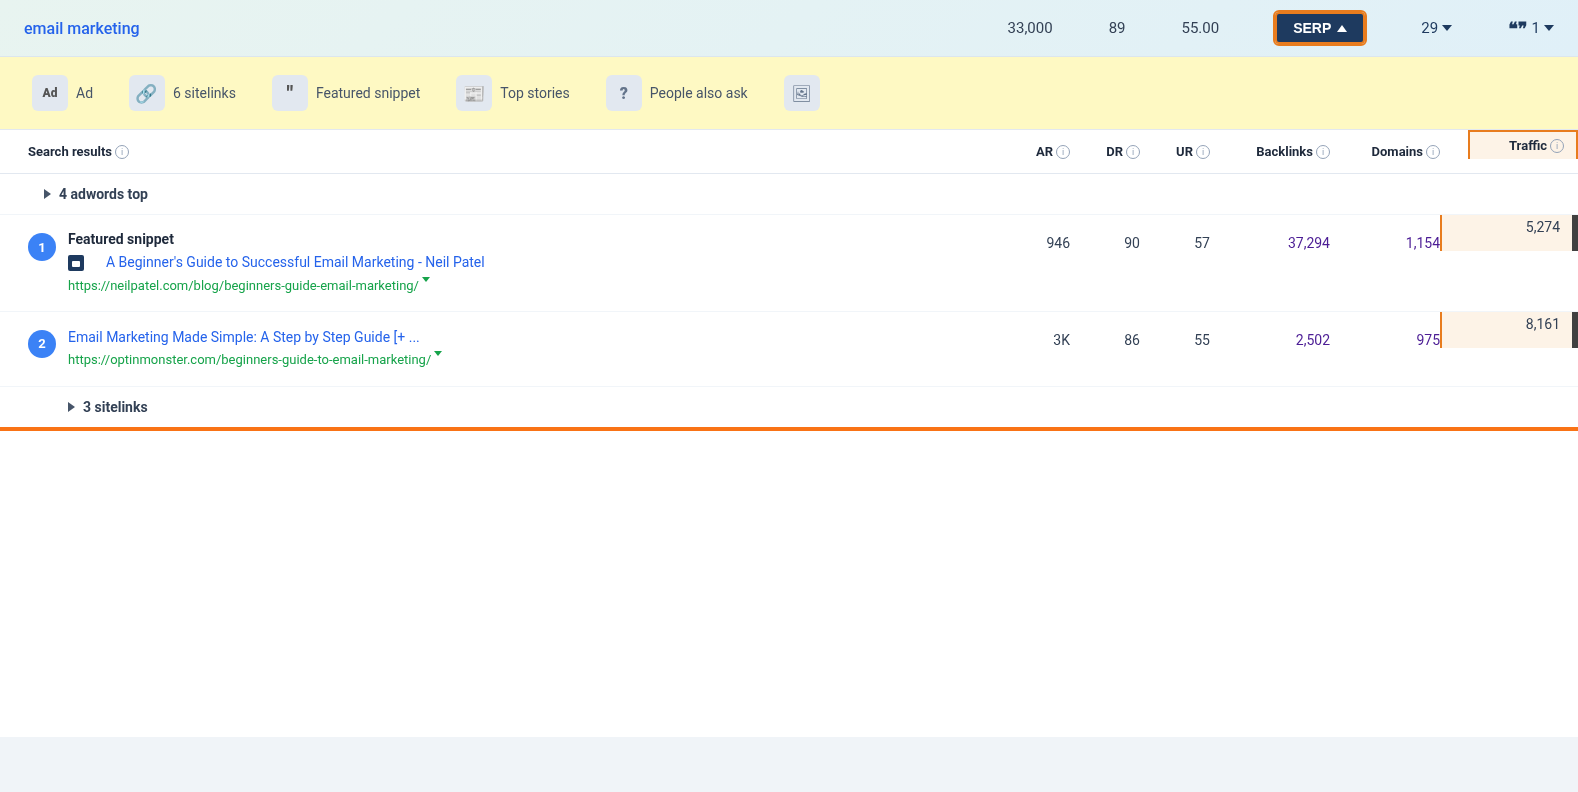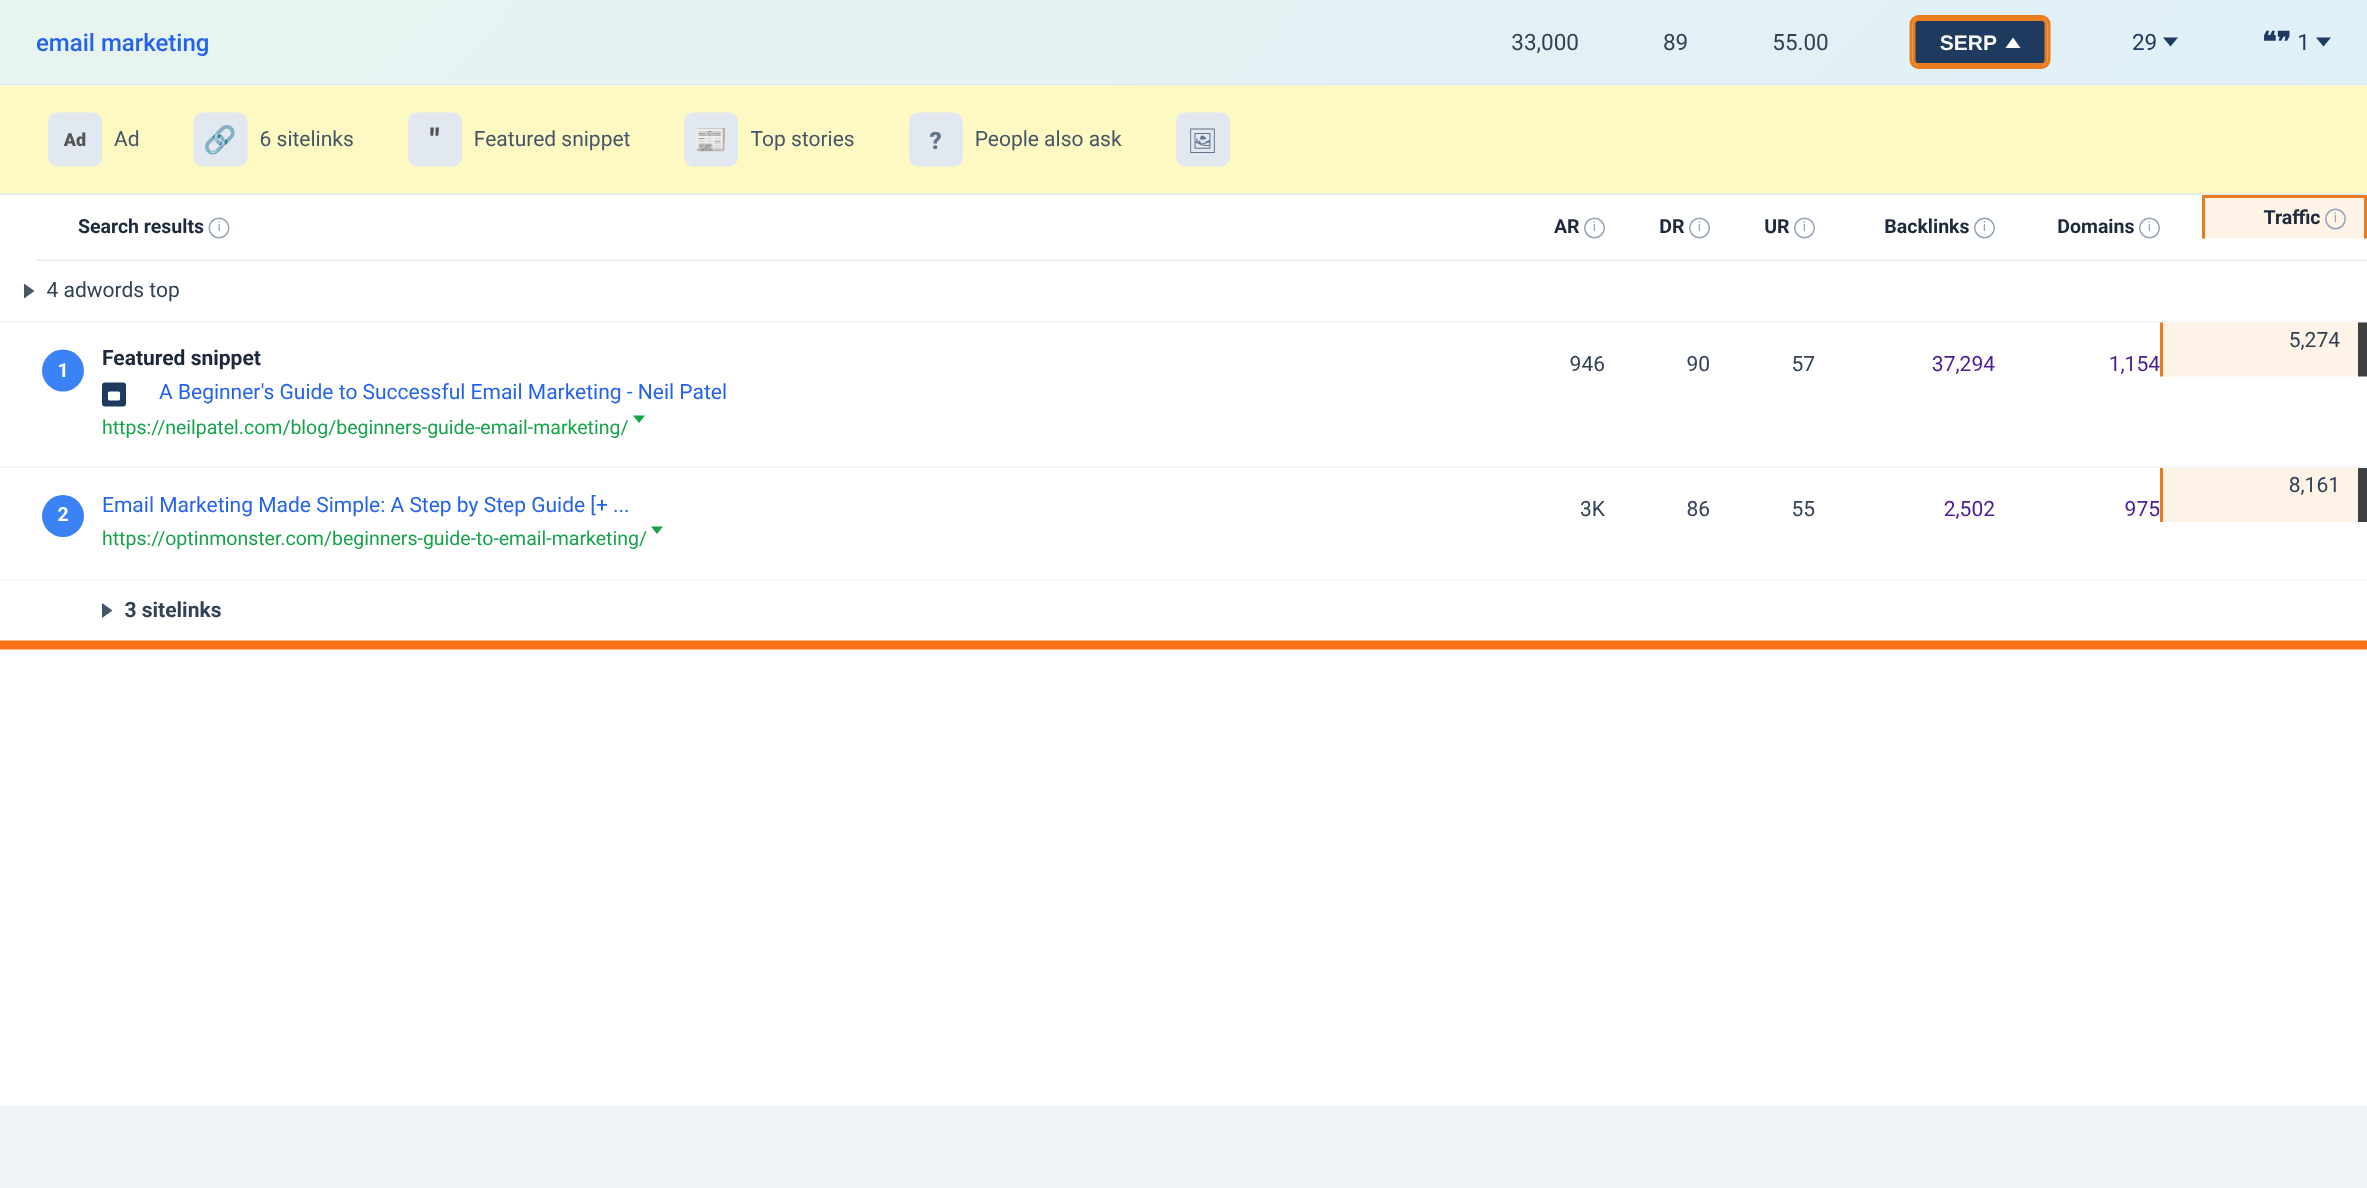--- a/index.html
+++ b/index.html
@@ -115,21 +115,20 @@
     }
     .table-header {
       display: grid;
       grid-template-columns: 1fr 80px 70px 70px 120px 110px 110px;
       padding: 14px 28px;
       border-bottom: 1px solid #e2e8f0;
       font-weight: 700;
       font-size: 13px;
       color: #1e293b;
       background: #fff;
-      margin-left: 24px;
     }
     .col-header {
       display: flex;
       align-items: center;
       gap: 3px;
     }
     .col-header.right { justify-content: flex-end; }
     .info-icon {
       width: 14px; height: 14px;
       border: 1px solid #94a3b8;
@@ -138,27 +137,27 @@
       align-items: center;
       justify-content: center;
       font-size: 9px;
       color: #94a3b8;
       font-weight: 400;
       flex-shrink: 0;
     }
 
     
     .adwords-row {
-      padding: 12px 16px;
+      padding: 12px 44px;
       border-bottom: 1px solid #f1f5f9;
       display: flex;
       align-items: center;
       gap: 8px;
       color: #334155;
-      font-weight: 400;
+      font-weight: 700;
       font-size: 14px;
       cursor: pointer;
     }
     .triangle-right {
       width: 0; height: 0;
       border-top: 5px solid transparent;
       border-bottom: 5px solid transparent;
       border-left: 7px solid #475569;
     }
 
@@ -249,21 +248,21 @@
       border-right: 6px solid #404040;
       padding-left: 12px;
       padding-right: 12px;
       padding-bottom: 16px;
       margin: -16px -28px -16px 0;
     }
 
     
     .sitelinks-row {
       padding: 12px 28px 12px 68px;
-      border-bottom: 6px solid #f97316;
+      border-bottom: 4px solid #f97316;
       display: flex;
       align-items: center;
       gap: 8px;
       color: #334155;
       font-weight: 700;
       font-size: 14px;
       cursor: pointer;
     }
   </style>
 </head>

